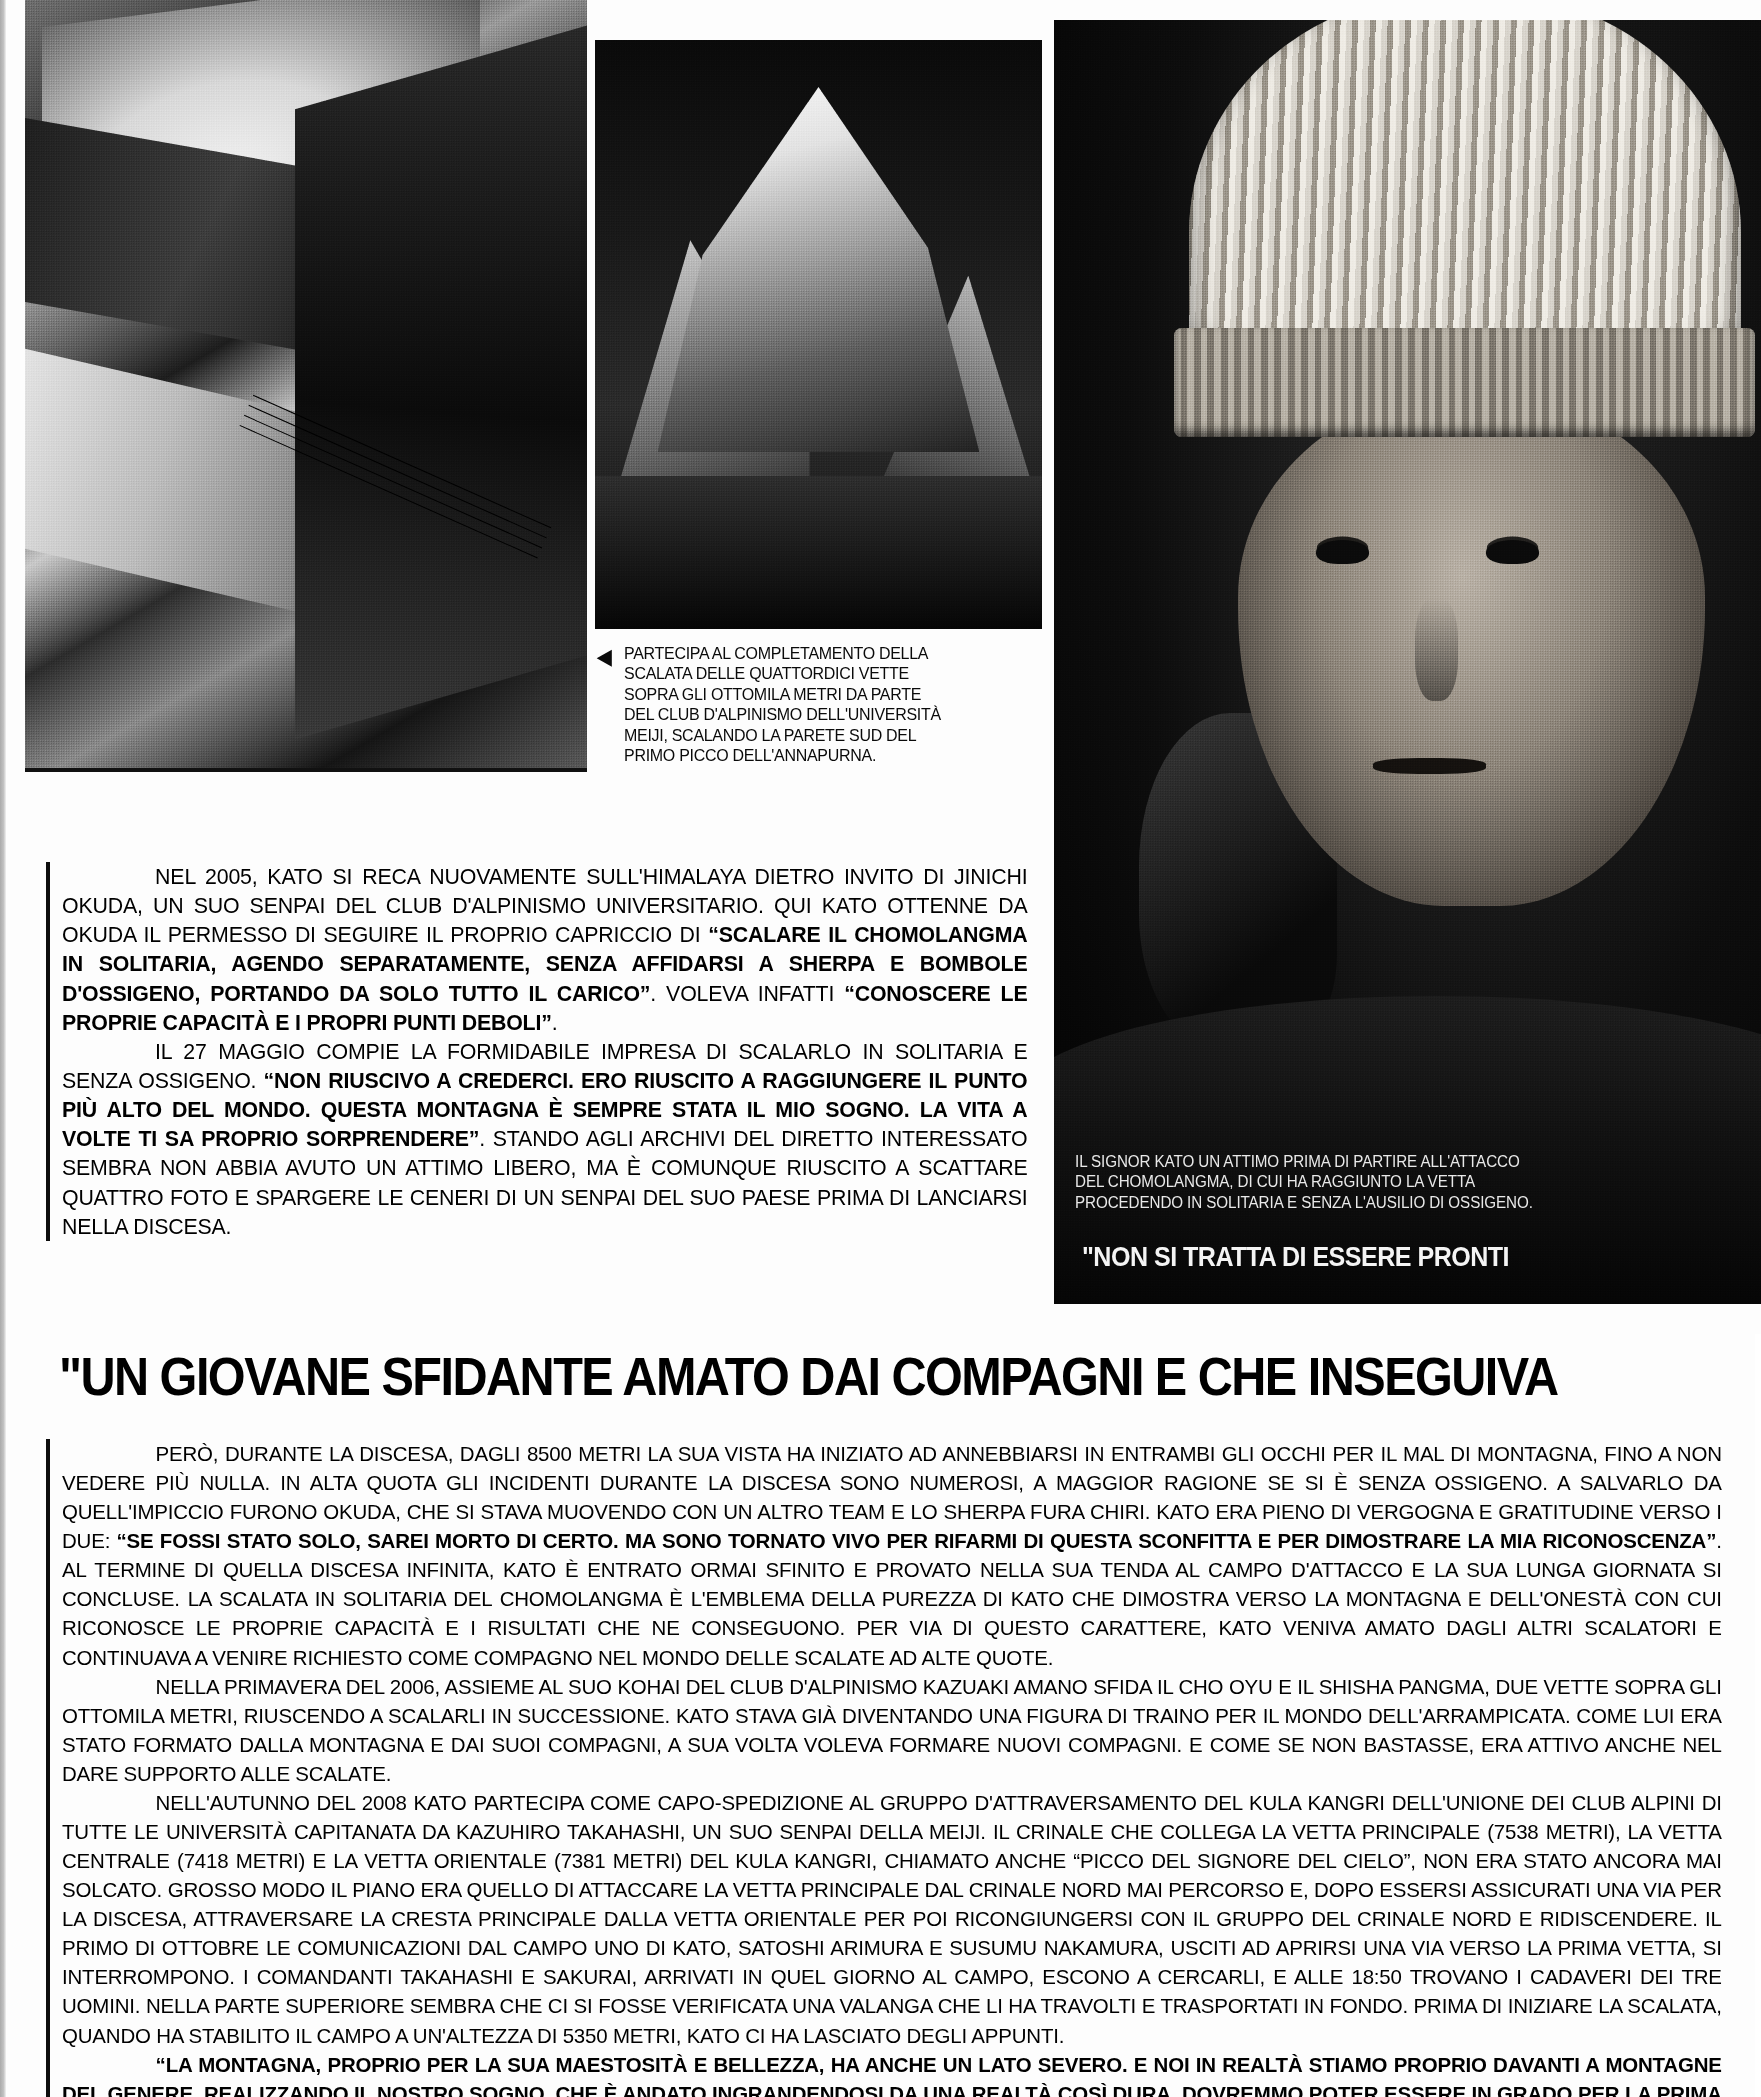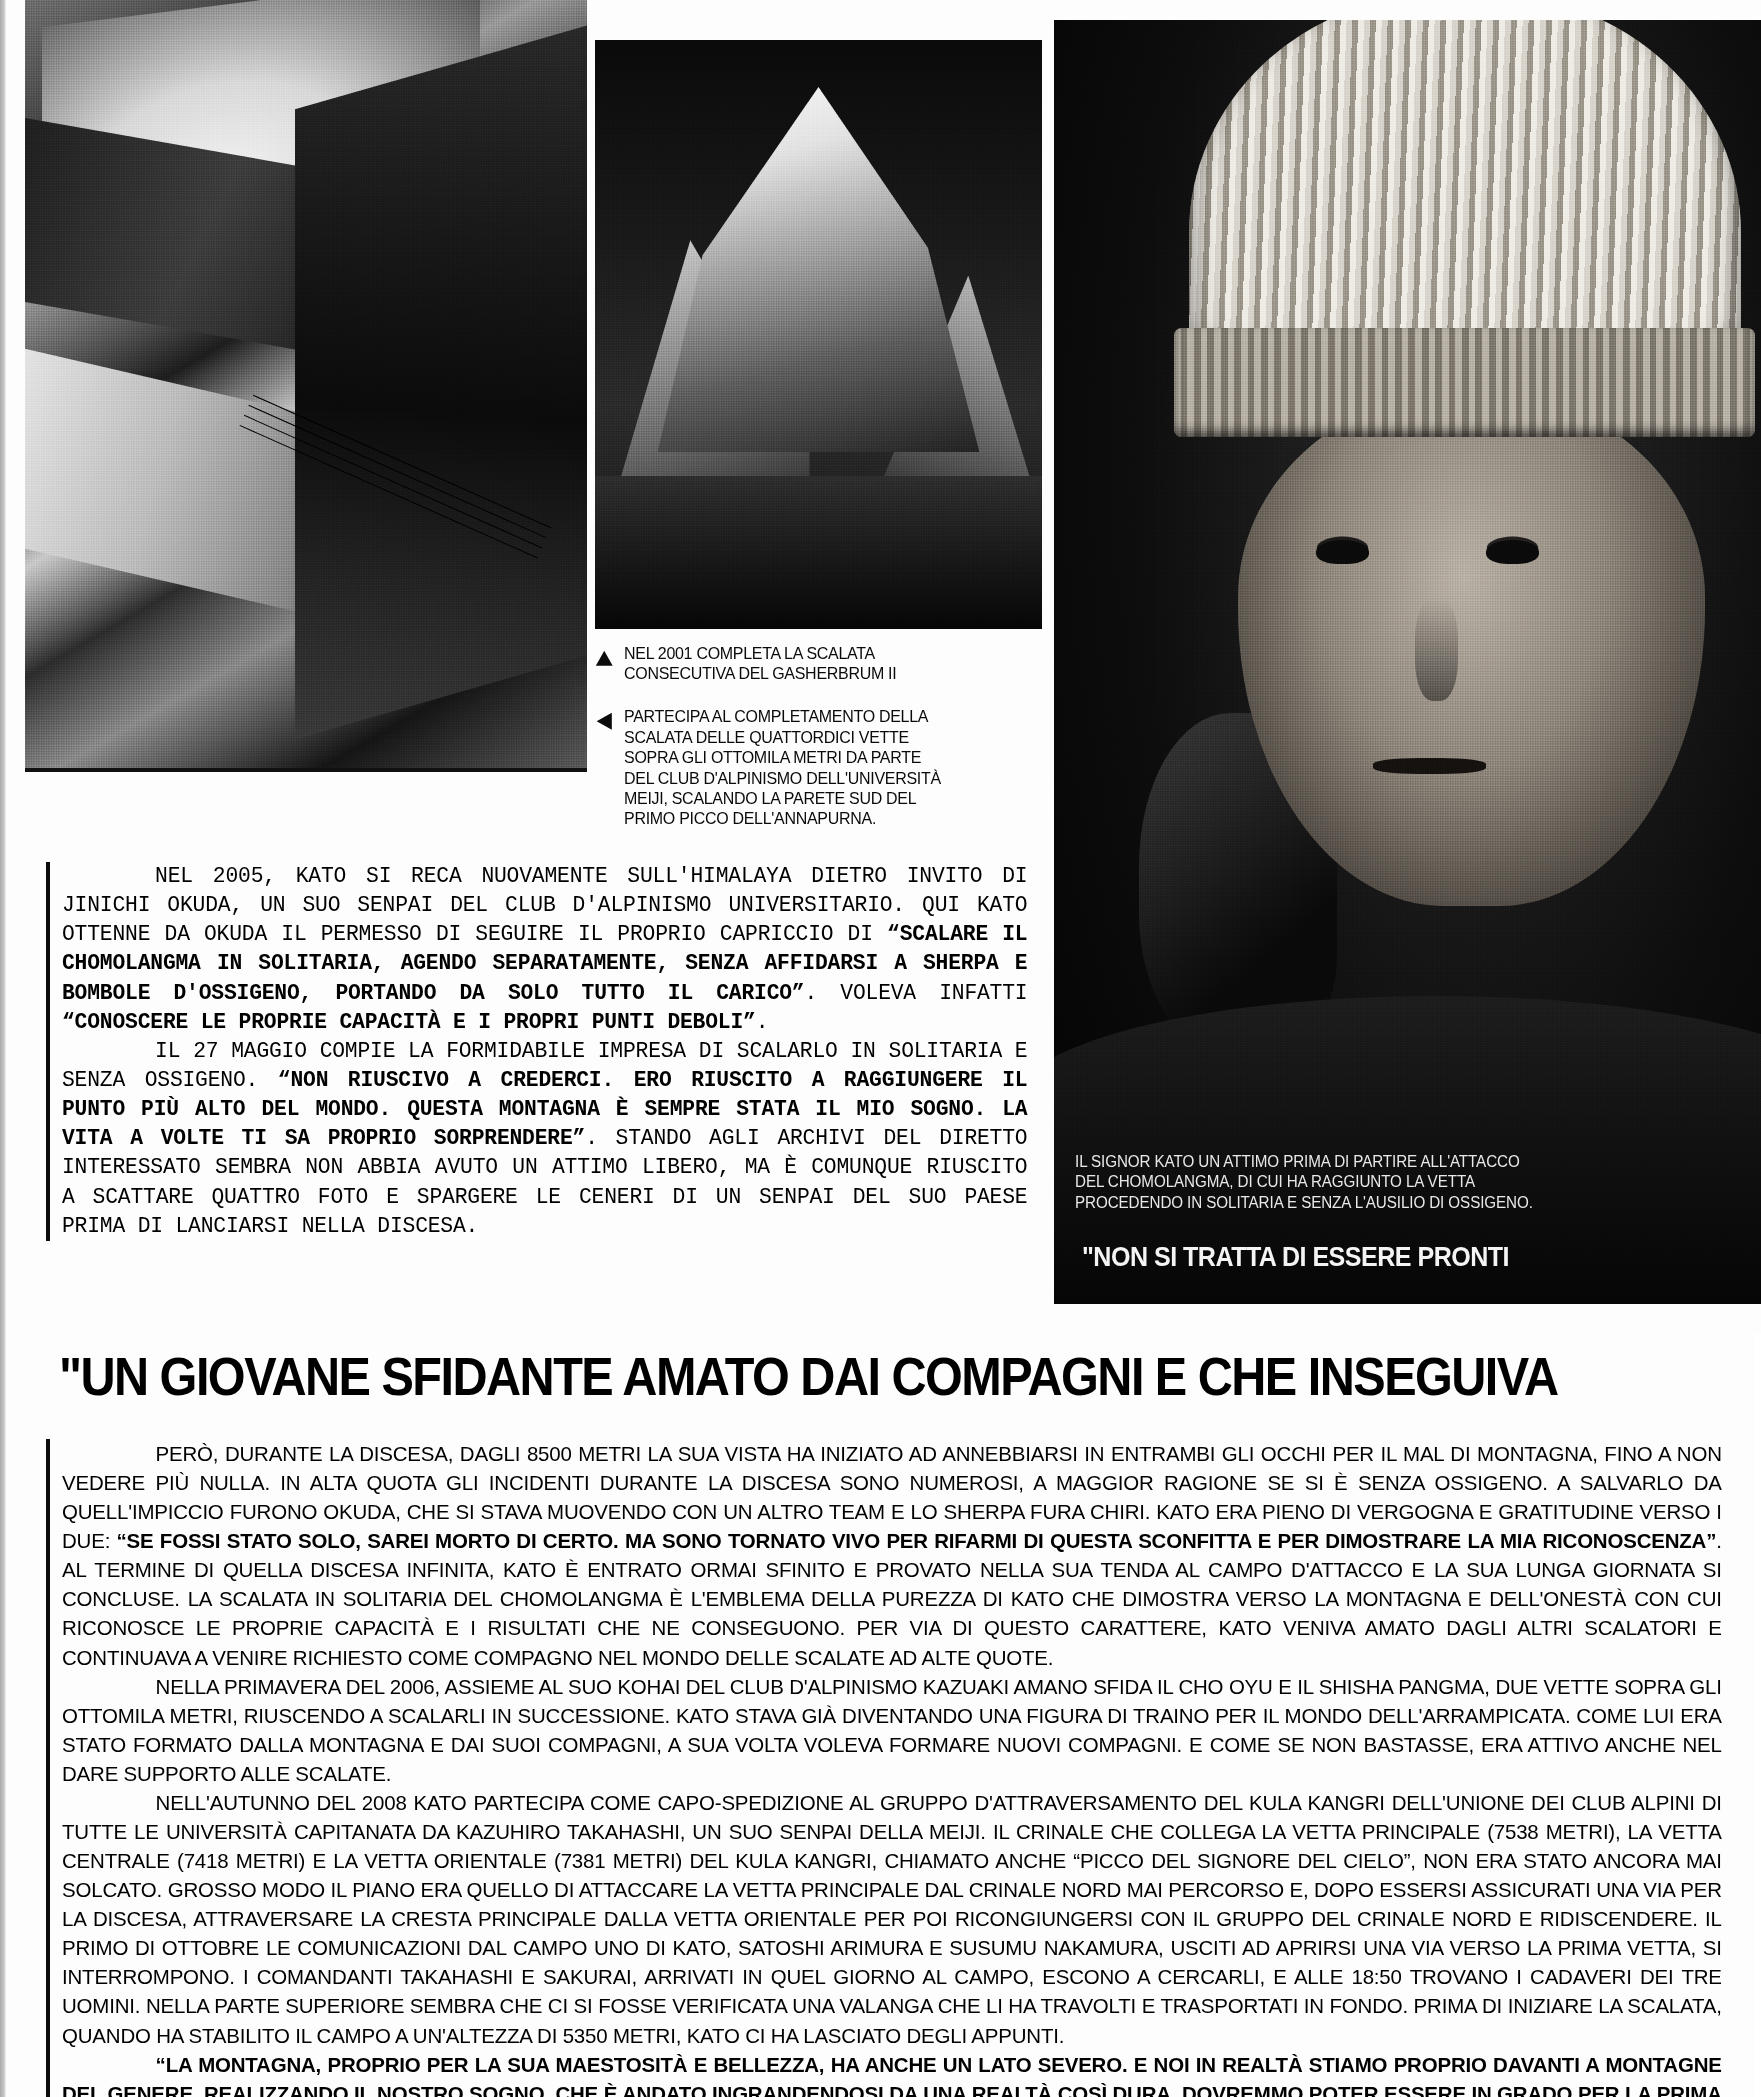--- a/index.html
+++ b/index.html
@@ -198,21 +198,20 @@
     color:#0a0a0a;
   }
 
   
   .upper-text {
     position: absolute;
     left: 46px; top: 862px;
     width: 1011px;
     border-left: 4.2px solid #0d0d0d;
     padding-left: 11.7px;
-    font-family: Liberation Mono, monospace;
   }
   .upper-text p {
     font-size: 22px;
     line-height: 1.325;
     text-align: justify;
     text-indent: 96px;
     letter-spacing: -0.2px;
     transform: scaleX(.97);
     transform-origin: left top;
   }
@@ -328,31 +327,20 @@
         <div class="ph3-nose"></div>
         <div class="ph3-mouth"></div>
         <div class="ph3-shoulder"></div>
       </div>
       <div class="halftone"></div>
     </div>
   </div>
 
   <div class="mid-captions">
 
-    <div class="cap-row">
-      <div class="cap-arrow">
-        <svg width="18.5" height="18.5" viewBox="0 0 44 44">
-            <polygon points="22,4 42,40 2,40" fill="#0b0b0b"></polygon>
-          </svg>
-      </div>
-      <div class="cap-text">
-        <div>NEL 2001 COMPLETA LA SCALATA</div>
-        <div>CONSECUTIVA DEL GASHERBRUM II</div>
-      </div>
-    </div>
 
     <div class="cap-row">
       <div class="cap-arrow">
         <svg width="18.5" height="18.5" viewBox="0 0 44 44">
             <polygon points="4,22 40,2 40,42" fill="#0b0b0b"></polygon>
           </svg>
       </div>
       <div class="cap-text">
         <div>PARTECIPA AL COMPLETAMENTO DELLA</div>
         <div>SCALATA DELLE QUATTORDICI VETTE</div>

